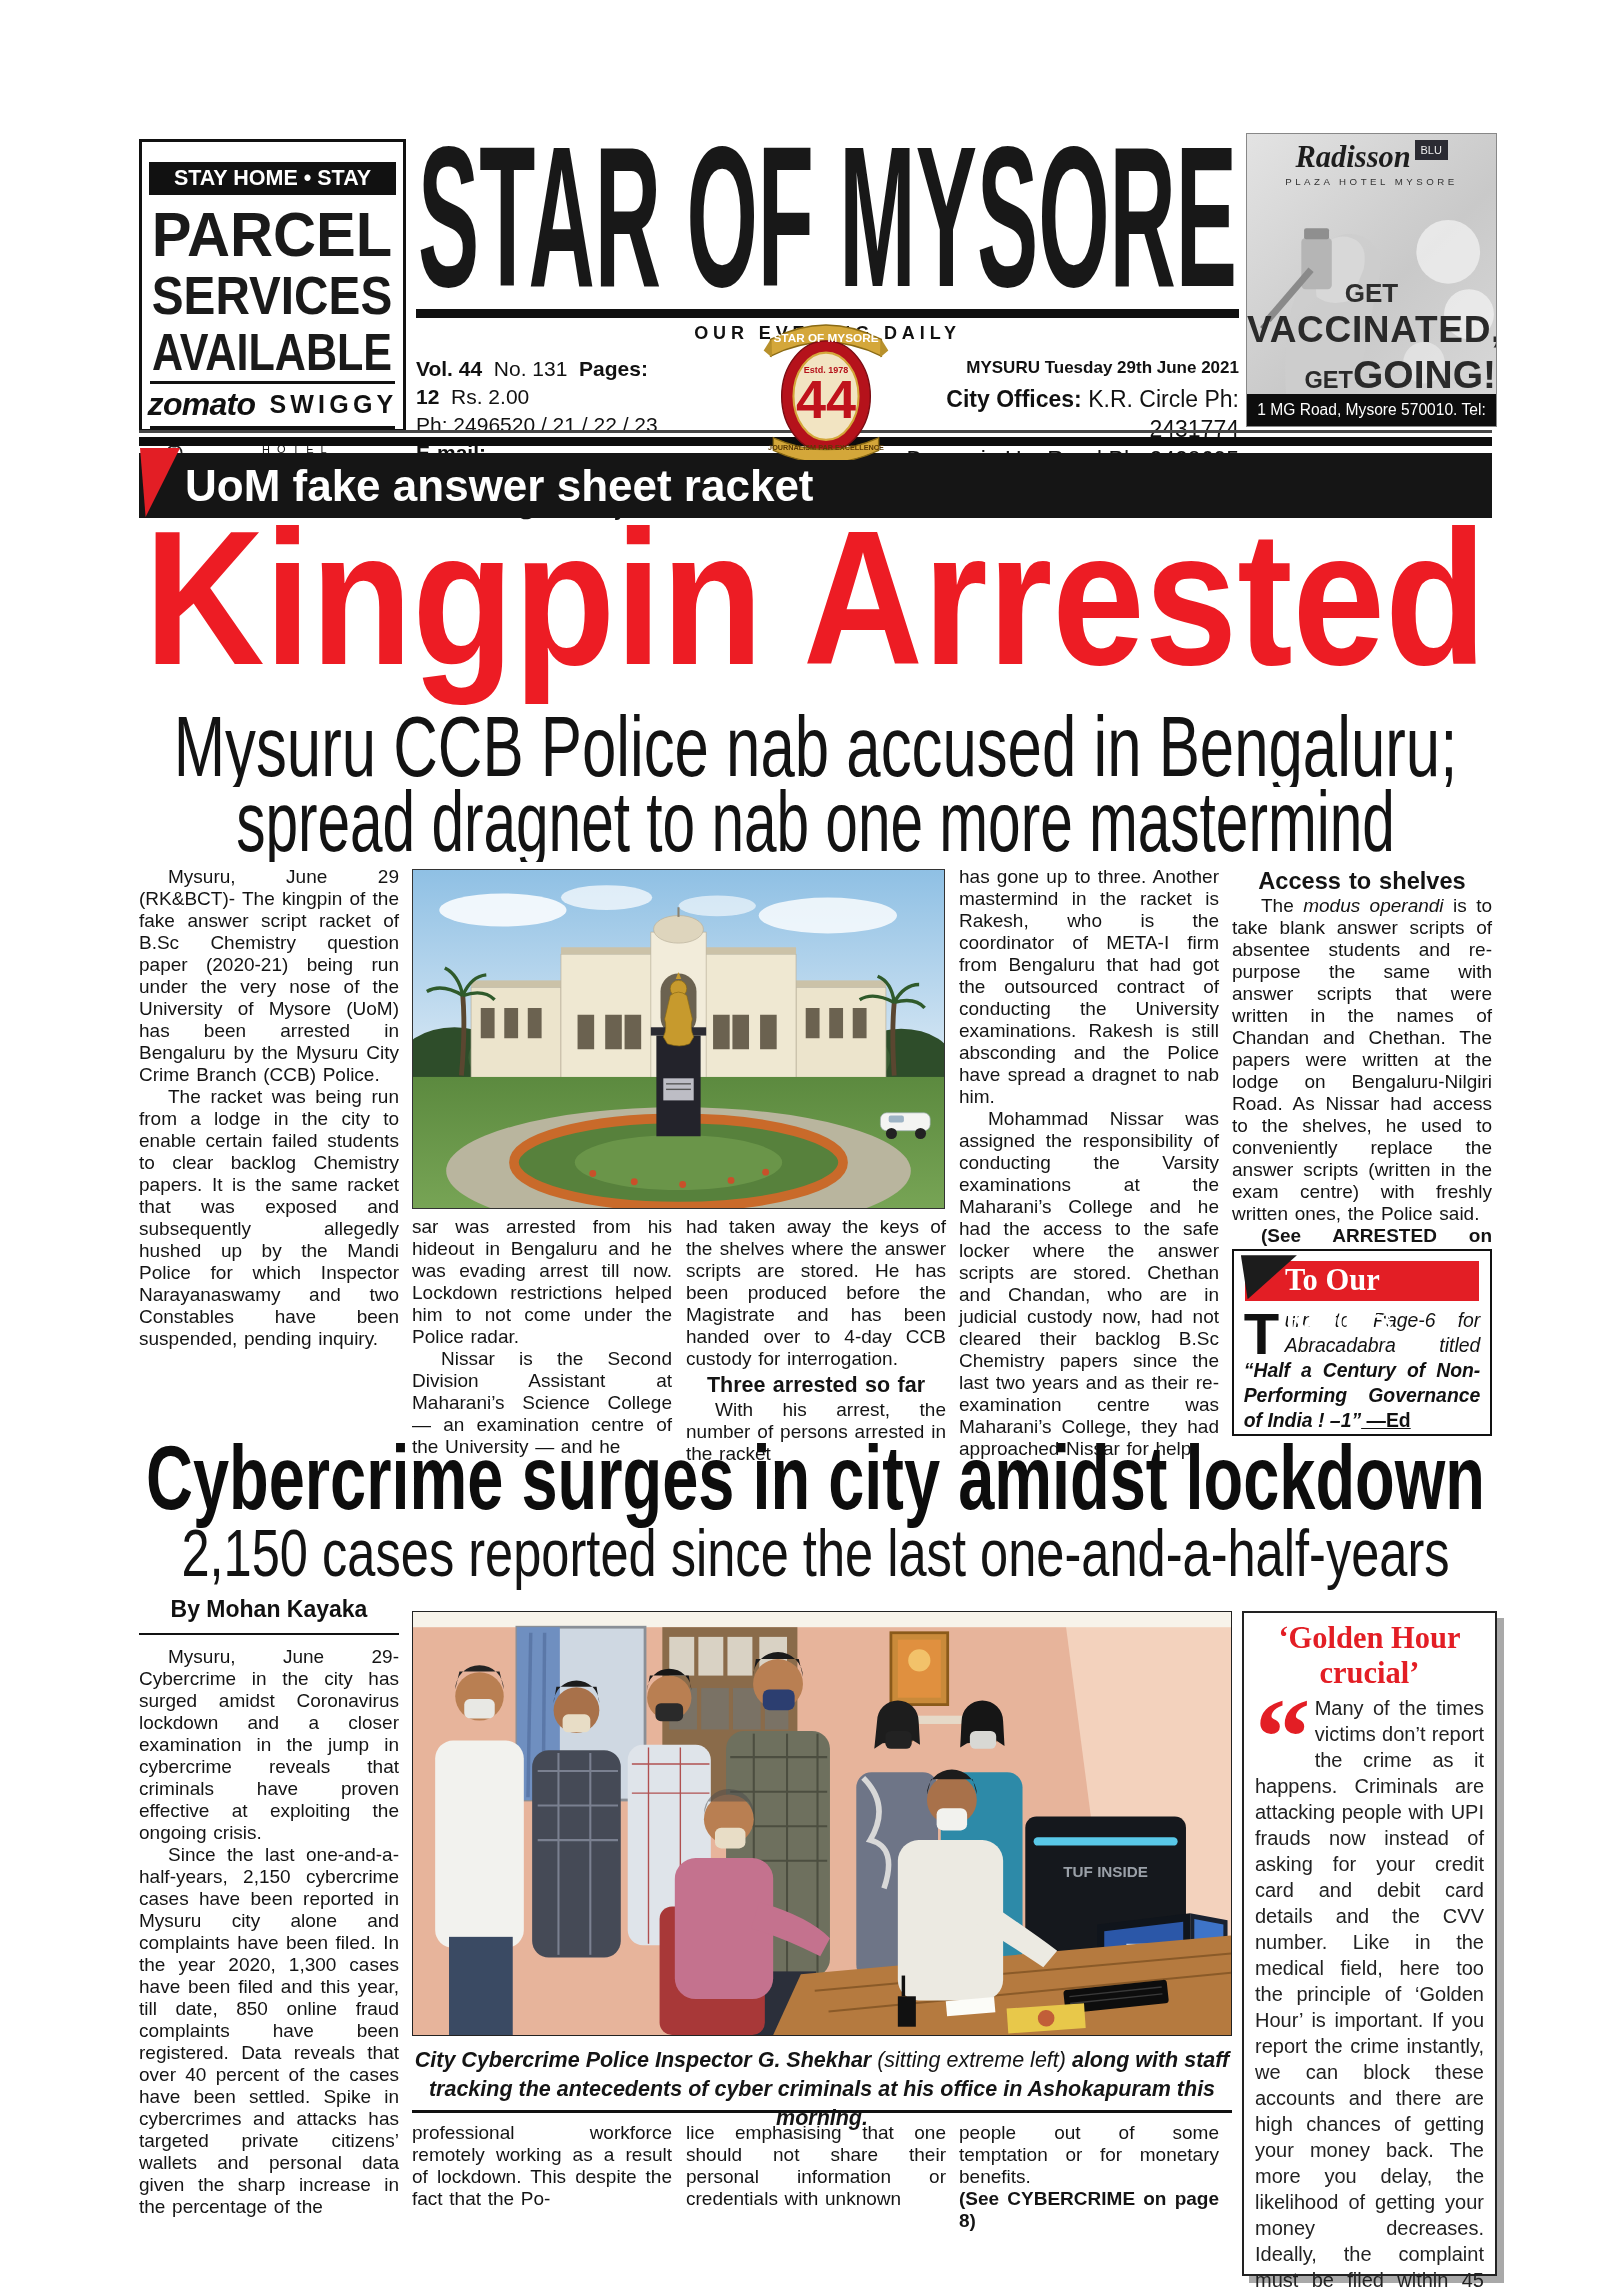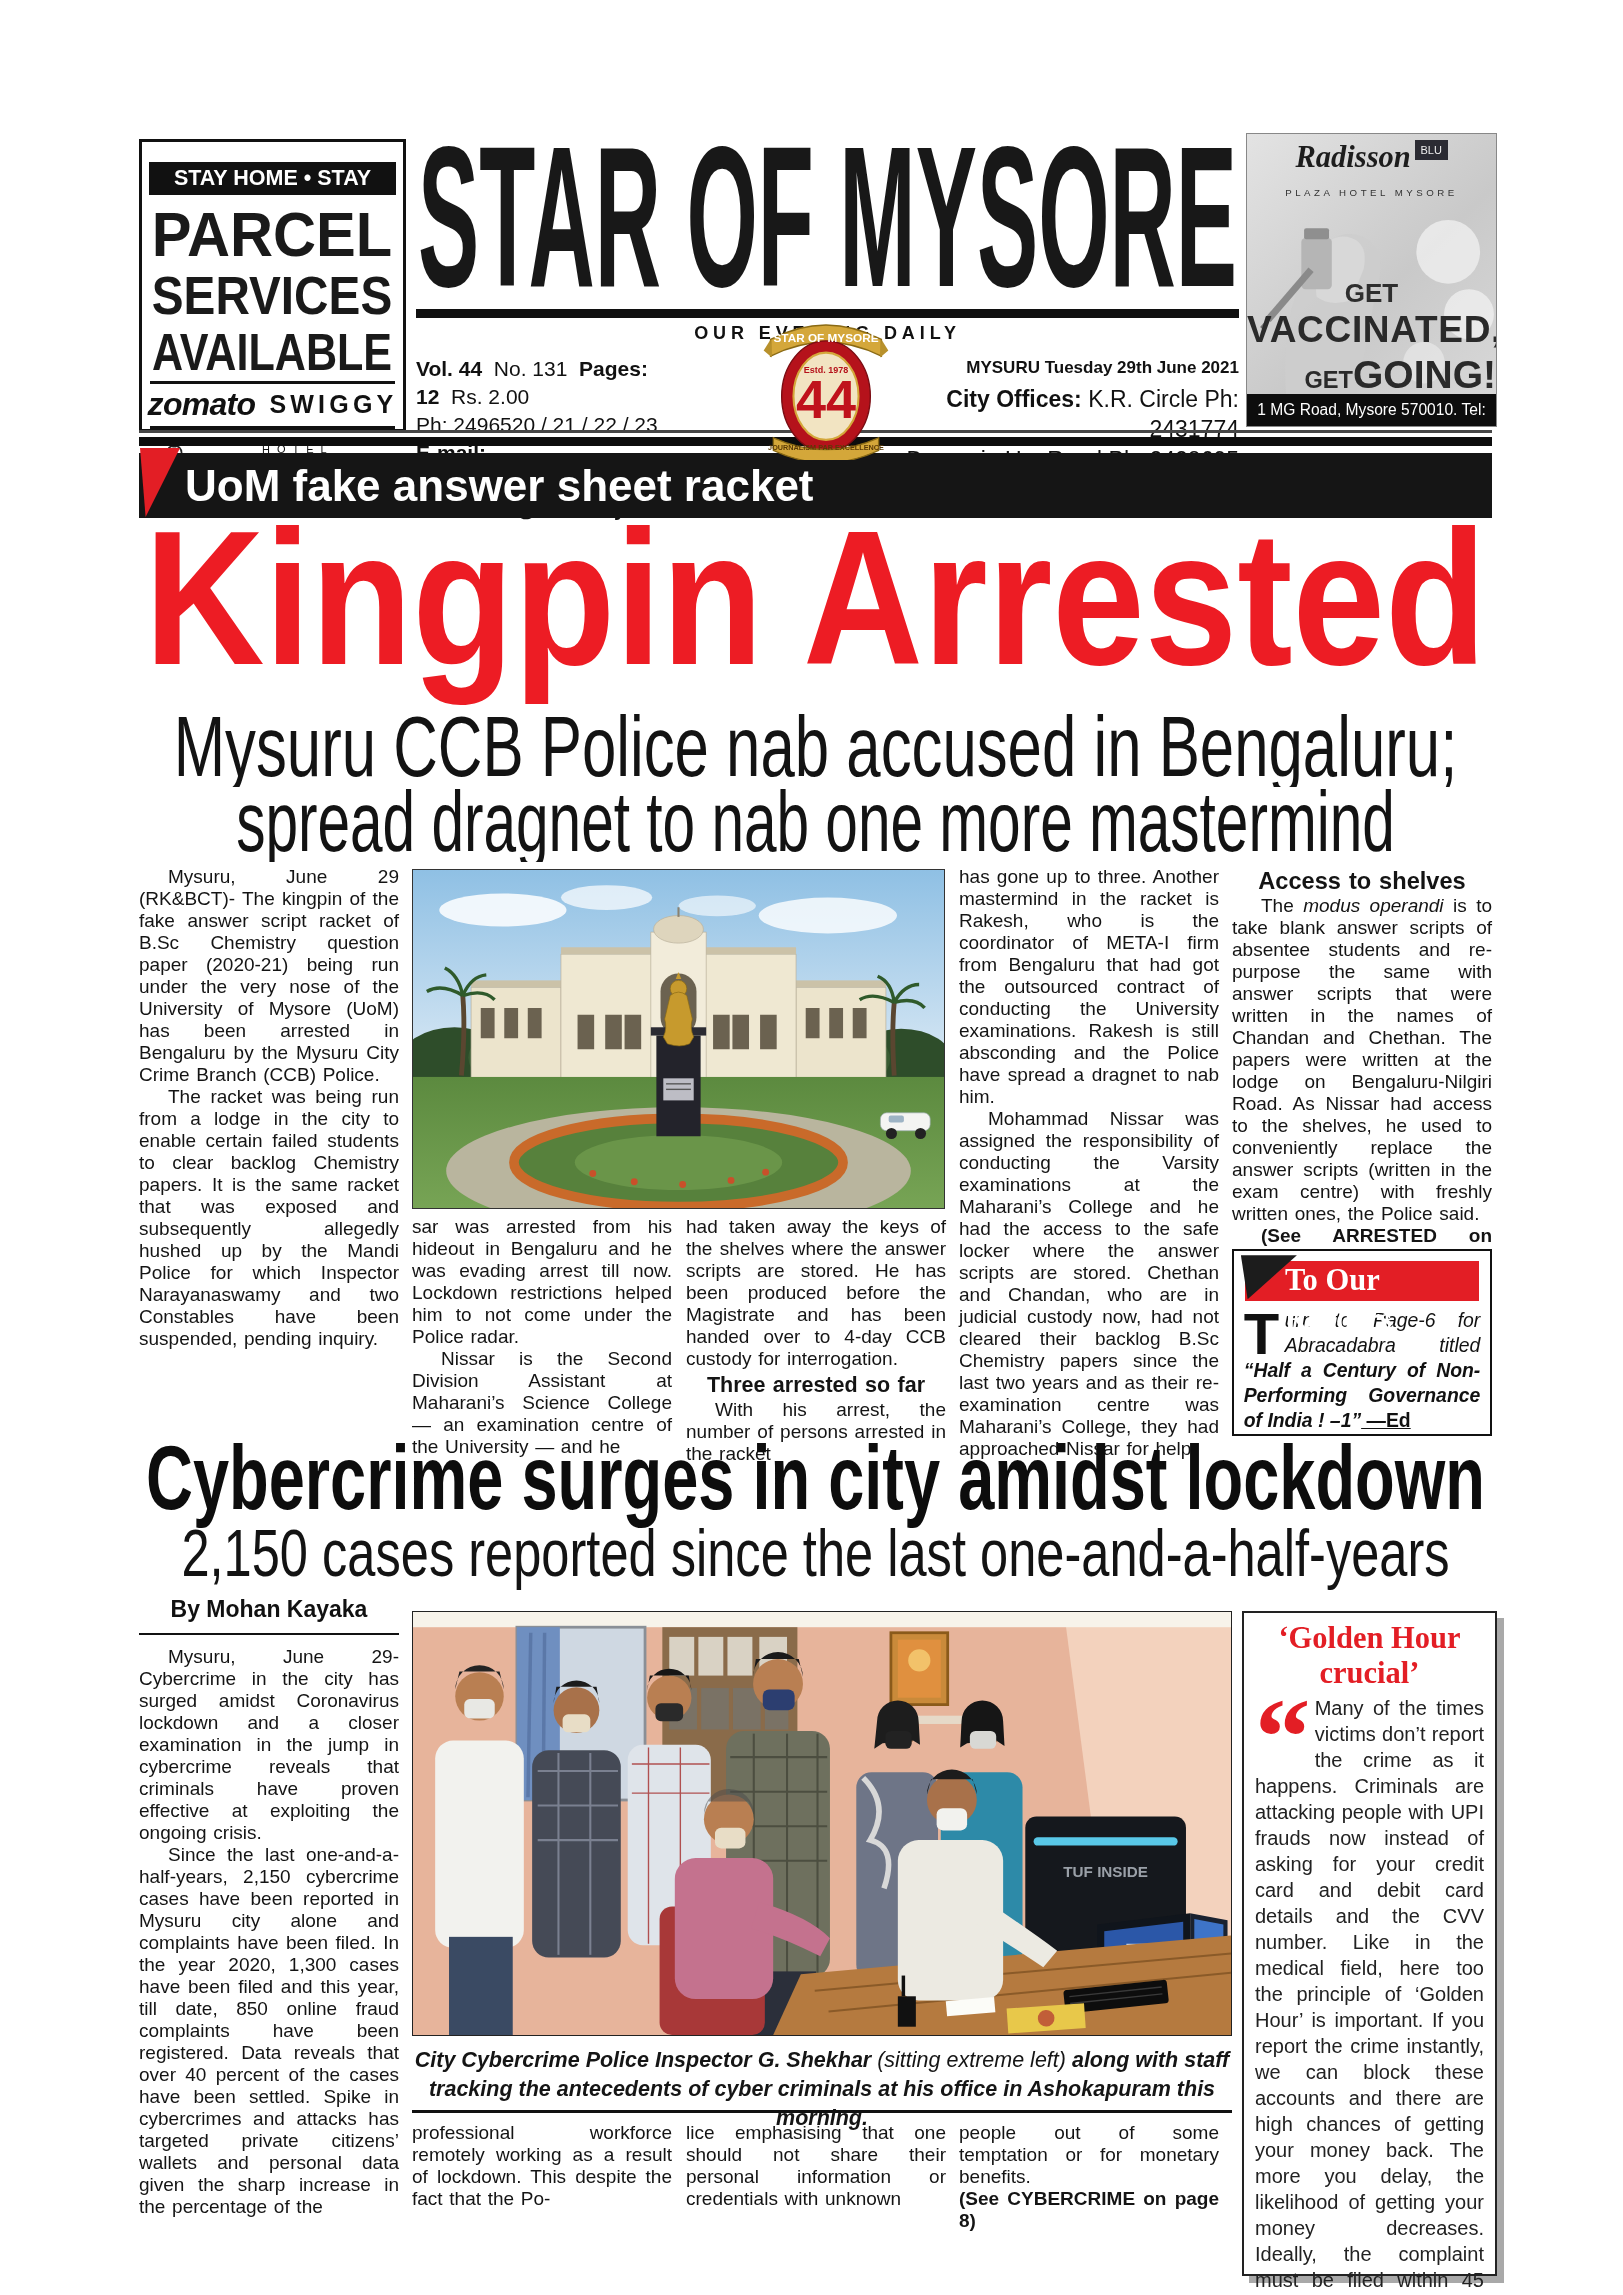--- a/index.html
+++ b/index.html
@@ -28,21 +28,21 @@
   #mastRule{left:416px;top:309px;width:823px;height:9px;background:#101010;}
   #tagline{left:416px;top:323px;width:823px;text-align:center;font-size:18px;font-weight:bold;letter-spacing:4.9px;}
   #mastLeft{left:416px;top:355px;width:298px;font-size:21px;line-height:28px;}
   #mastRight{left:895px;top:353px;width:344px;text-align:right;font-size:23px;line-height:30.5px;}
   #mastDate{font-size:17px;font-weight:bold;}
   
   #rightAd{left:1246px;top:133px;width:251px;height:294px;border:1.4px solid #888;box-sizing:border-box;background:linear-gradient(135deg,#e3e3e3,#c9c9c9 55%,#dadada);overflow:hidden;}
   #raBrandRow{position:absolute;top:5.6px;left:0;width:100%;text-align:center;z-index:3;}
   #raBrand{font-family:"Liberation Serif",serif;font-style:italic;font-weight:bold;font-size:30.5px;color:#1d1d1d;display:inline-block;}
   #raBlu{display:inline-block;background:#2b2b33;color:#eee;font-size:11px;padding:4.2px 5.6px;vertical-align:12.5px;margin-left:4.2px;}
-  #raPlaza{font-size:9.7px;letter-spacing:3.5px;color:#333;margin-top:12px;}
+  #raPlaza{font-size:9.7px;letter-spacing:3.5px;color:#333;margin-top:1px;}
   #raT1{position:absolute;top:144px;width:100%;text-align:center;font-size:26px;font-weight:bold;color:#2e2e2e;z-index:3;}
   #raT2{position:absolute;top:175px;width:100%;text-align:center;font-size:37px;font-weight:bold;color:#2a2a2a;letter-spacing:0.7px;z-index:3;}
   #raT3{position:absolute;top:219px;width:100%;text-align:right;font-weight:bold;color:#2a2a2a;z-index:3;}
   #raT3 .small{font-size:23.6px;}
   #raT3 .big{font-size:39px;}
   #raAddr{position:absolute;bottom:0;left:0;width:100%;height:32px;background:#0d0d0d;color:#fff;font-size:15.6px;text-align:center;line-height:32px;z-index:3;}
   
   .ruleThin{left:139px;width:1353px;height:2.8px;background:#474747;}
   .ruleThick{left:139px;width:1353px;height:9px;background:#0d0d0d;}
   

